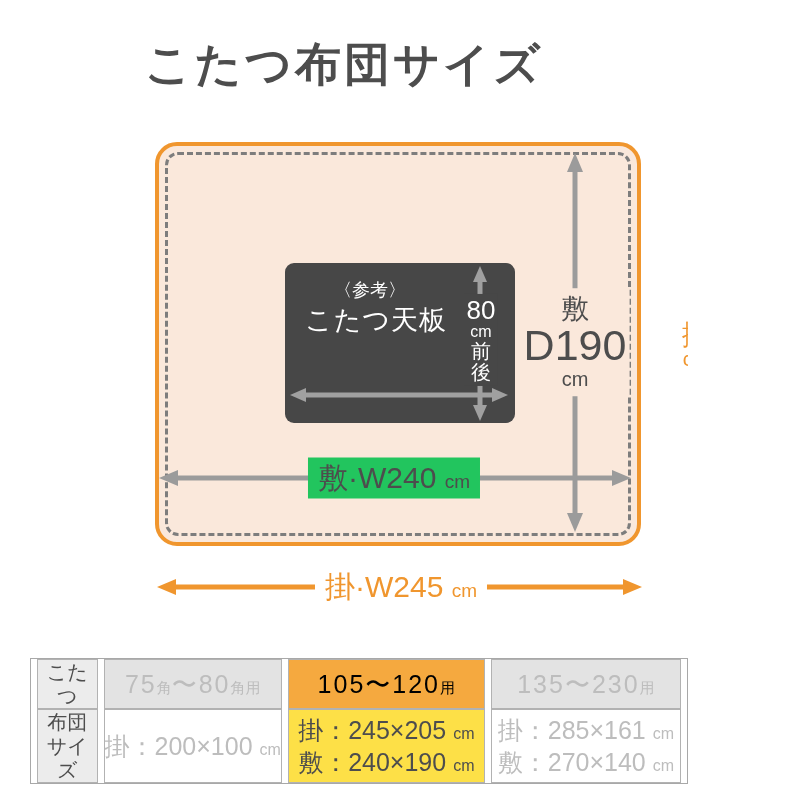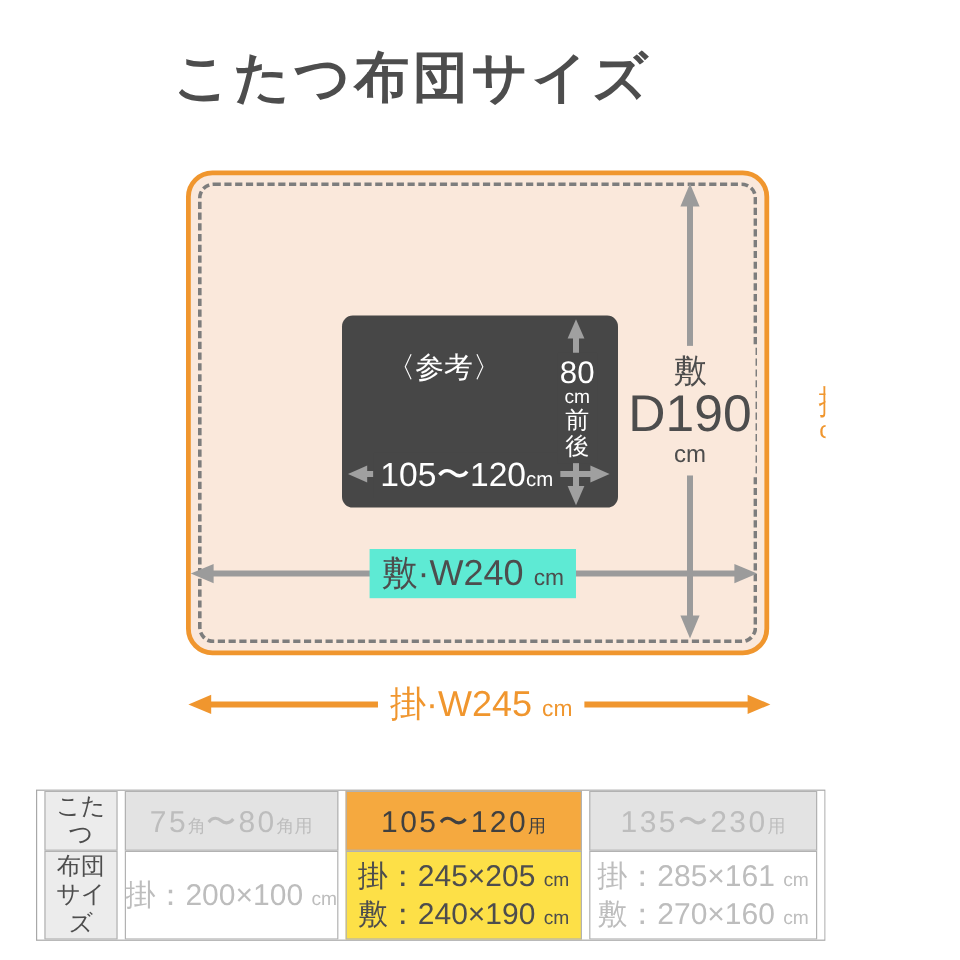--- a/index.html
+++ b/index.html
@@ -22,21 +22,21 @@
   }
   .futon-dashed {
     position:absolute; inset:6px; border:3px dashed #7d7d7d; border-radius:13px;
   }
   
   .tabletop {
     position:absolute; left:285px; top:263px; width:230px; height:160px;
     background:#474747; border-radius:9px; color:#fff;
   }
   .tt-abs { position:absolute; transform:translate(-50%,-50%); white-space:nowrap; }
-  .tt-note { left:85px; top:43px; font-size:24px; }
+  .tt-note { left:85px; top:27px; font-size:18px; }
   .tt-name { left:91px; top:57px; font-size:27px; letter-spacing:1px; }
   .tt-width {
     left:104px; top:133px; font-size:28px; background:#474747;
     padding:0 6px; z-index:3;
   }
   .tt-width .twu { font-size:17px; }
   .tt-depth {
     left:196px; top:77px; display:flex; flex-direction:column; align-items:center;
     background:#474747; padding:3px 2px; line-height:1.05; z-index:3;
   }
@@ -53,58 +53,58 @@
   .m-label span { display:block; }
   .shiki-d { left:575px; top:342px; color:#4d4d4d; background:#fae8db; padding:6px 3px; }
   .kake-d  { left:696px; top:345px; color:#f0962e; background:#ffffff; padding:8px 3px; }
   .m-label .k   { font-size:28px; }
   .m-label .val { font-size:43px; }
   .m-label .u   { font-size:20px; }
   .h-label {
     position:absolute; transform:translate(-50%,-50%); white-space:nowrap;
     z-index:2; font-size:30px;
   }
-  .shiki-w { left:394px; top:478px; color:#4d4d4d; background:#5eead4; padding:0 10px; }
+  .shiki-w { left:394px; top:478px; color:#4d4d4d; background:#22c55e; padding:0 10px; }
   .kake-w  { left:401px; top:587px; color:#f0962e; background:#ffffff; padding:0 10px;text-align:center; }
   .h-label .u2 { font-size:19px; }
   
   .size-table-wrap {
     position:absolute; left:30px; top:658px; border:1px solid #a8a8a8; background:#fff;
   }
   table.size-table { border-collapse:separate; border-spacing:6px 0; }
   table.size-table td {
     border:1px solid #b2b2b2; text-align:center; vertical-align:middle;
     box-sizing:border-box; padding:0;
   }
   tr.r1 td { height:34px; }
   tr.r2 td { height:74px; }
   .c0 { width:124px; } .c1 { width:138px; } .c2 { width:228px; } .c3 { width:210px; }
   td.lab { background:#ececec; color:#4d4d4d; font-size:20px; line-height:1.2; }
   td.hdr { background:#e3e3e3; color:#bdbdbd; font-size:25px; letter-spacing:2px; }
   td.hdr .sm { font-size:15px; letter-spacing:0; }
-  td.hdr-hot { background:#f5a93f; color:#404040; }
+  td.hdr-hot { background:#f5a93f; color:#000000; }
   td.cell { background:#ffffff; color:#bdbdbd; font-size:25px; }
   td.cell .unit { font-size:16px; }
   td.cell-hot { background:#fde047; color:#4d4d4d; }
   .size-line { line-height:1.3; white-space:nowrap; }
 </style>
 </head>
 <body>
 
 <div class="stage">
 
   <h1 class="title">こたつ布団サイズ</h1>
 
   <div class="futon">
     <div class="futon-dashed"></div>
   </div>
 
   <div class="tabletop">
     <div class="tt-abs tt-note">〈参考〉</div>
-    <div class="tt-abs tt-width"><span>105〜120</span><span class="twu">cm</span></div>
+    <div class="tt-abs tt-name">こたつ天板</div>
     <div class="tt-abs tt-depth">
       <span class="v80">80</span>
       <span class="vcm">cm</span>
       <span class="vk">前</span>
       <span class="vk">後</span>
     </div>
   </div>
 
   <svg class="arrows" width="800" height="800" viewBox="0 0 800 800">
 
@@ -173,20 +173,20 @@
         </td>
         <td class="cell c1">
           <div class="size-line"><span>掛：200×100</span> <span class="unit">cm</span></div>
         </td>
         <td class="cell cell-hot c2">
           <div class="size-line"><span>掛：245×205</span> <span class="unit">cm</span></div>
           <div class="size-line"><span>敷：240×190</span> <span class="unit">cm</span></div>
         </td>
         <td class="cell c3">
           <div class="size-line"><span>掛：285×161</span> <span class="unit">cm</span></div>
-          <div class="size-line"><span>敷：270×160</span> <span class="unit">cm</span></div>
+          <div class="size-line"><span>敷：270×140</span> <span class="unit">cm</span></div>
         </td>
       </tr>
     </tbody>
       </table>
   </div>
 
 </div>
 
 </body></html>

